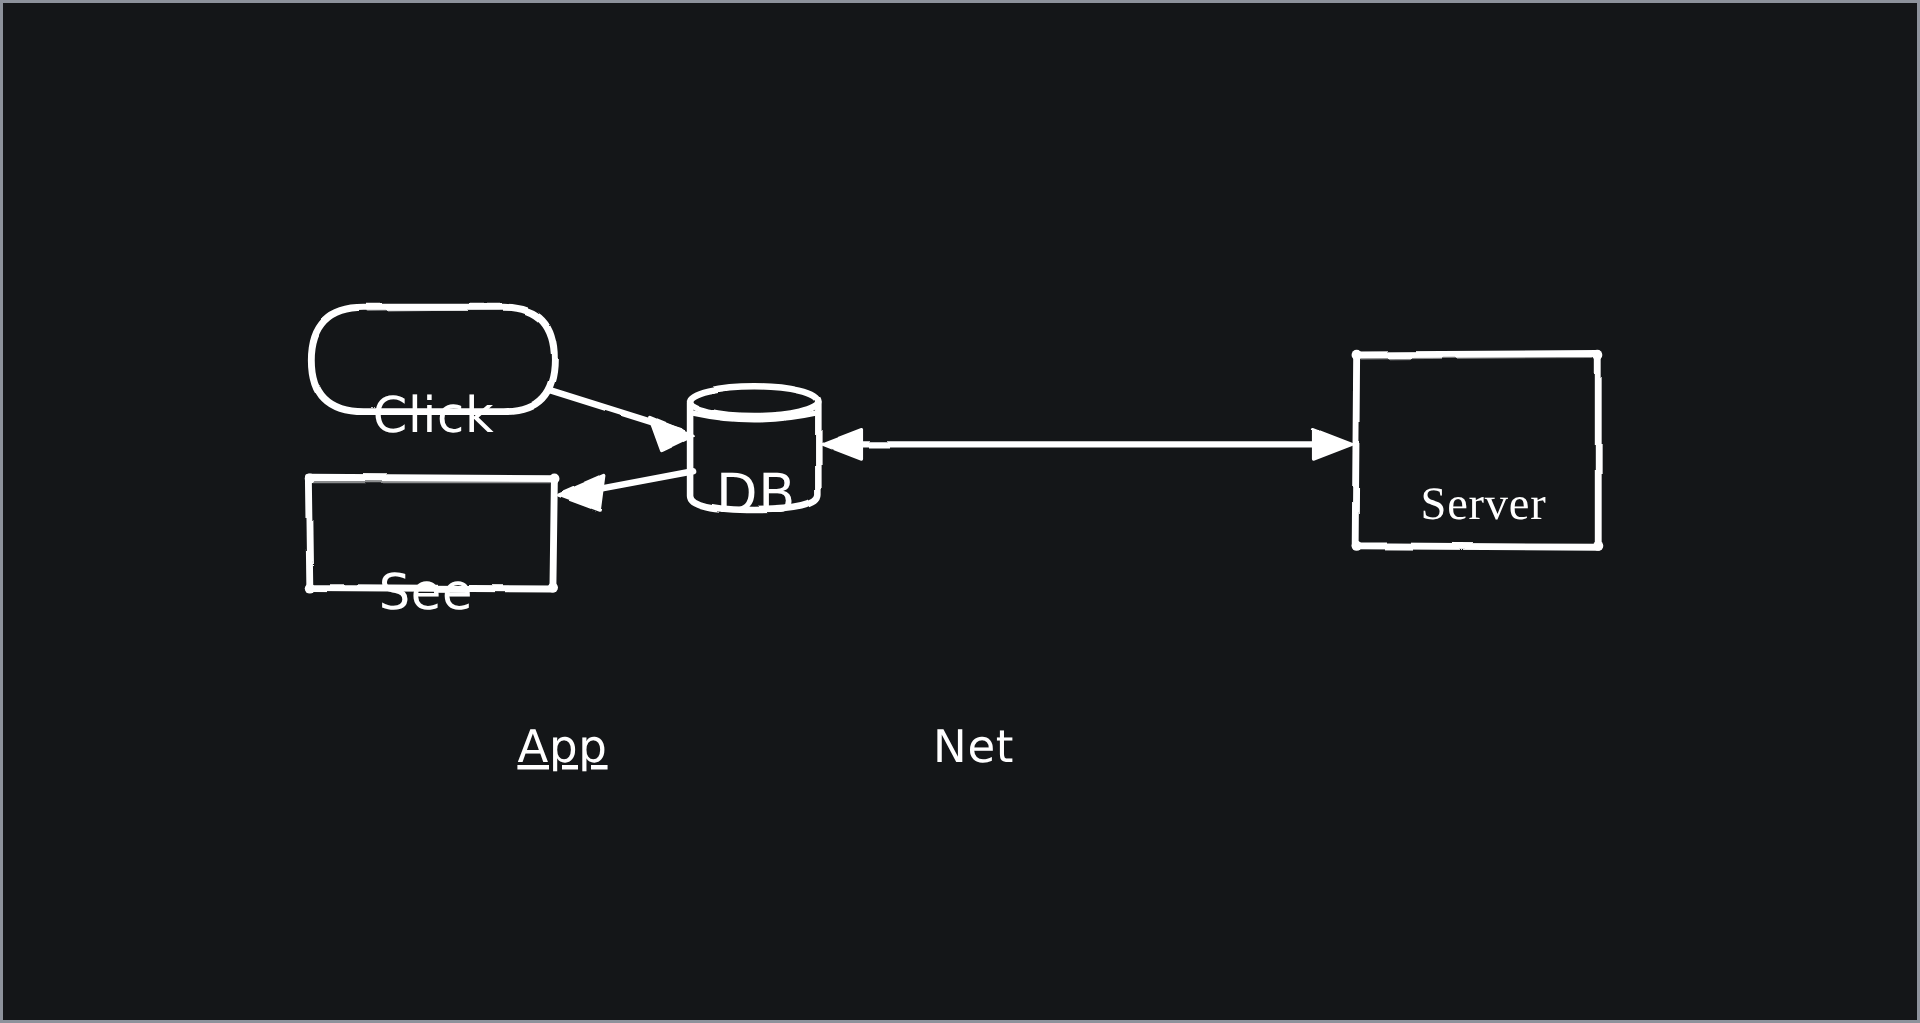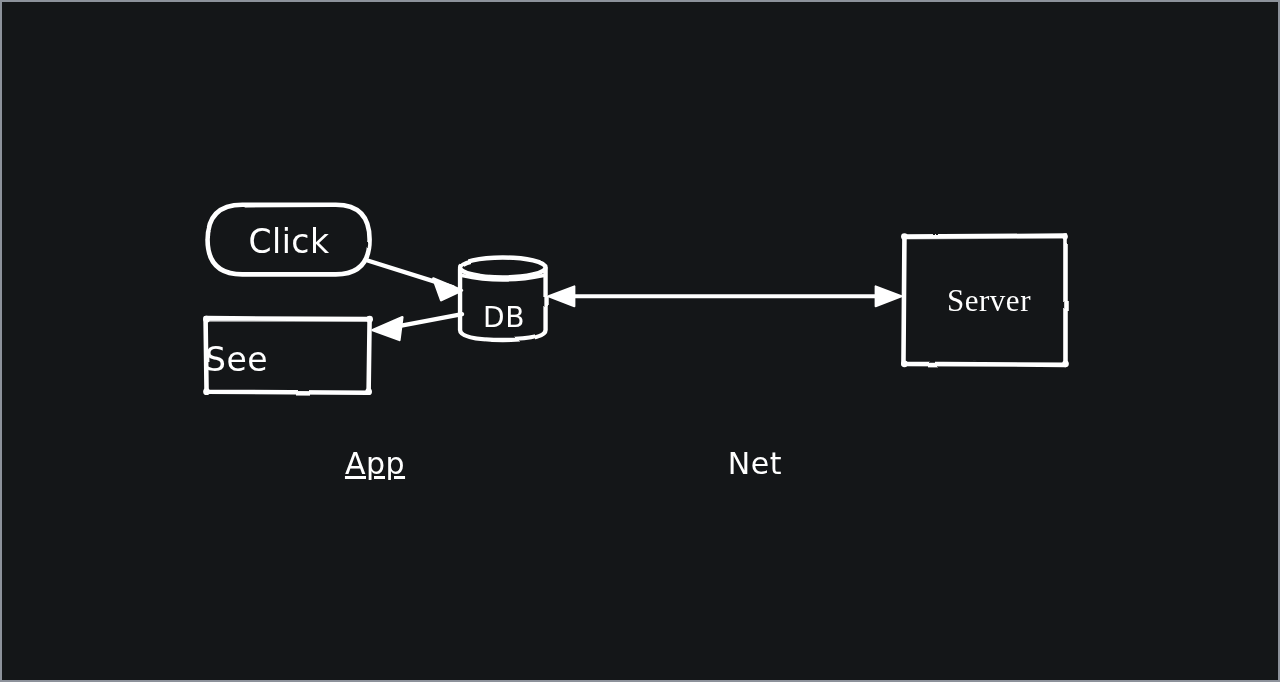--- a/index.html
+++ b/index.html
@@ -28,51 +28,52 @@
     width: 100%;
     height: 100%;
   }
   .node-label {
     position: absolute;
     color: #ffffff;
     font-family: "DejaVu Sans", sans-serif;
     white-space: nowrap;
     pointer-events: none;
     letter-spacing: 0.5px;
+    margin-top: 35px;
   }
   #label-click {
     left: 205px; top: 220px; width: 164px;
     text-align: center;
     font-size: 33px;
   }
   #label-see {
     left: 203px; top: 338px; width: 158px;
-    text-align: left;
+    text-align: center;
     font-size: 33px;
   }
   #label-db {
-    left: 458px; top: 299px; width: 88px;
+    left: 458px; top: 272px; width: 88px;
     text-align: center;
-    font-size: 28px;
+    font-size: 36px;
   }
   #label-server {
     left: 905px; top: 281px; width: 164px;
     text-align: center;
     font-size: 31px;
     font-family: Liberation Serif, serif;
   }
   #label-app {
     left: 293px; top: 444px; width: 160px;
     text-align: center;
     font-size: 30px;
     text-decoration: underline;
   }
   #label-net {
     left: 620px; top: 444px; width: 160px;
-    text-align: right;
+    text-align: left;
     font-size: 30px;
   }
 </style>
 </head>
 <body>
 
 <div id="canvas-frame">
 
   <svg id="scene" viewBox="0 0 1280 682" xmlns="http://www.w3.org/2000/svg">
 

